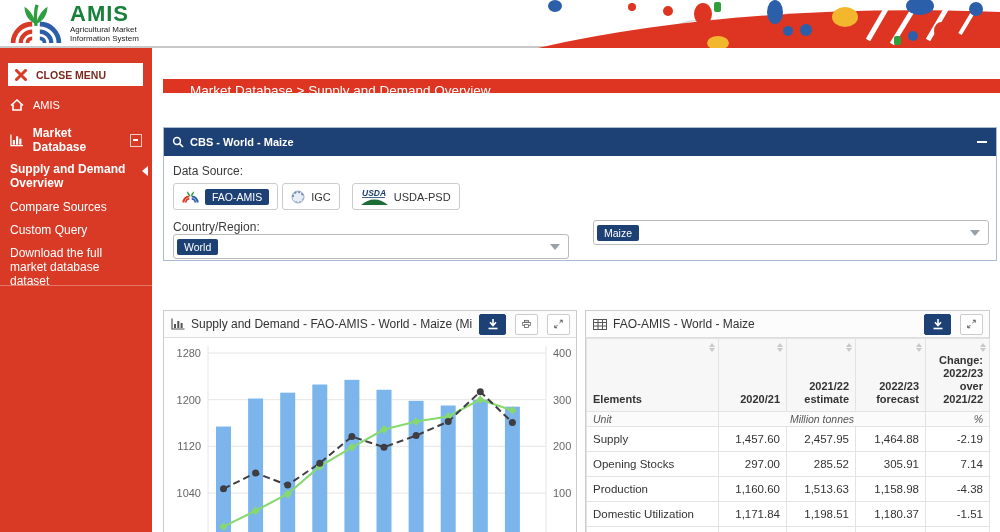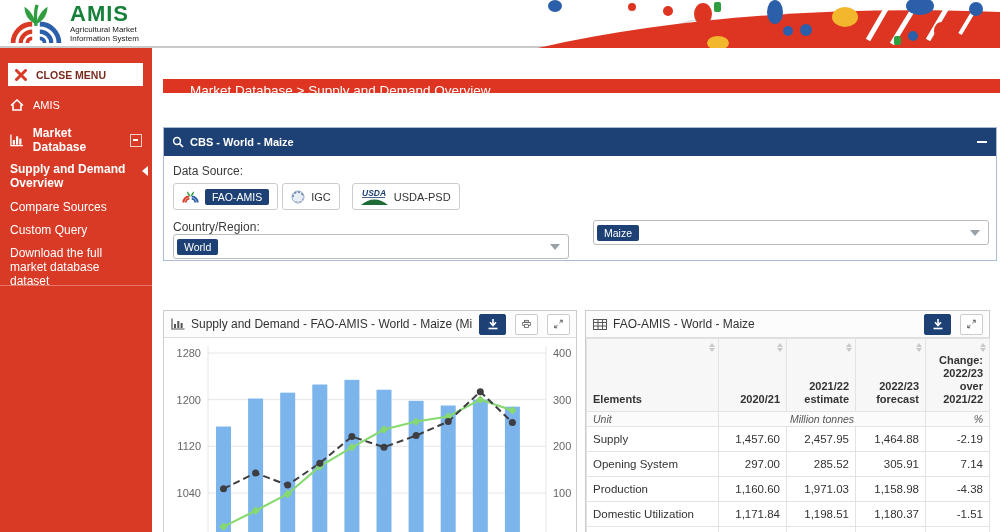--- a/index.html
+++ b/index.html
@@ -376,30 +376,30 @@
       </thead>
     <tbody>
         <tr>
           <td class="first">Supply</td>
           <td>1,457.60</td>
           <td>2,457.95</td>
           <td>1,464.88</td>
           <td>-2.19</td>
         </tr>
         <tr>
-          <td class="first">Opening System</td>
+          <td class="first">Opening Stocks</td>
           <td>297.00</td>
           <td>285.52</td>
           <td>305.91</td>
           <td>7.14</td>
         </tr>
         <tr>
           <td class="first">Production</td>
           <td>1,160.60</td>
-          <td>1,971.03</td>
+          <td>1,513.63</td>
           <td>1,158.98</td>
           <td>-4.38</td>
         </tr>
         <tr>
           <td class="first">Domestic Utilization</td>
           <td>1,171.84</td>
           <td>1,198.51</td>
           <td>1,180.37</td>
           <td>-1.51</td>
         </tr>

